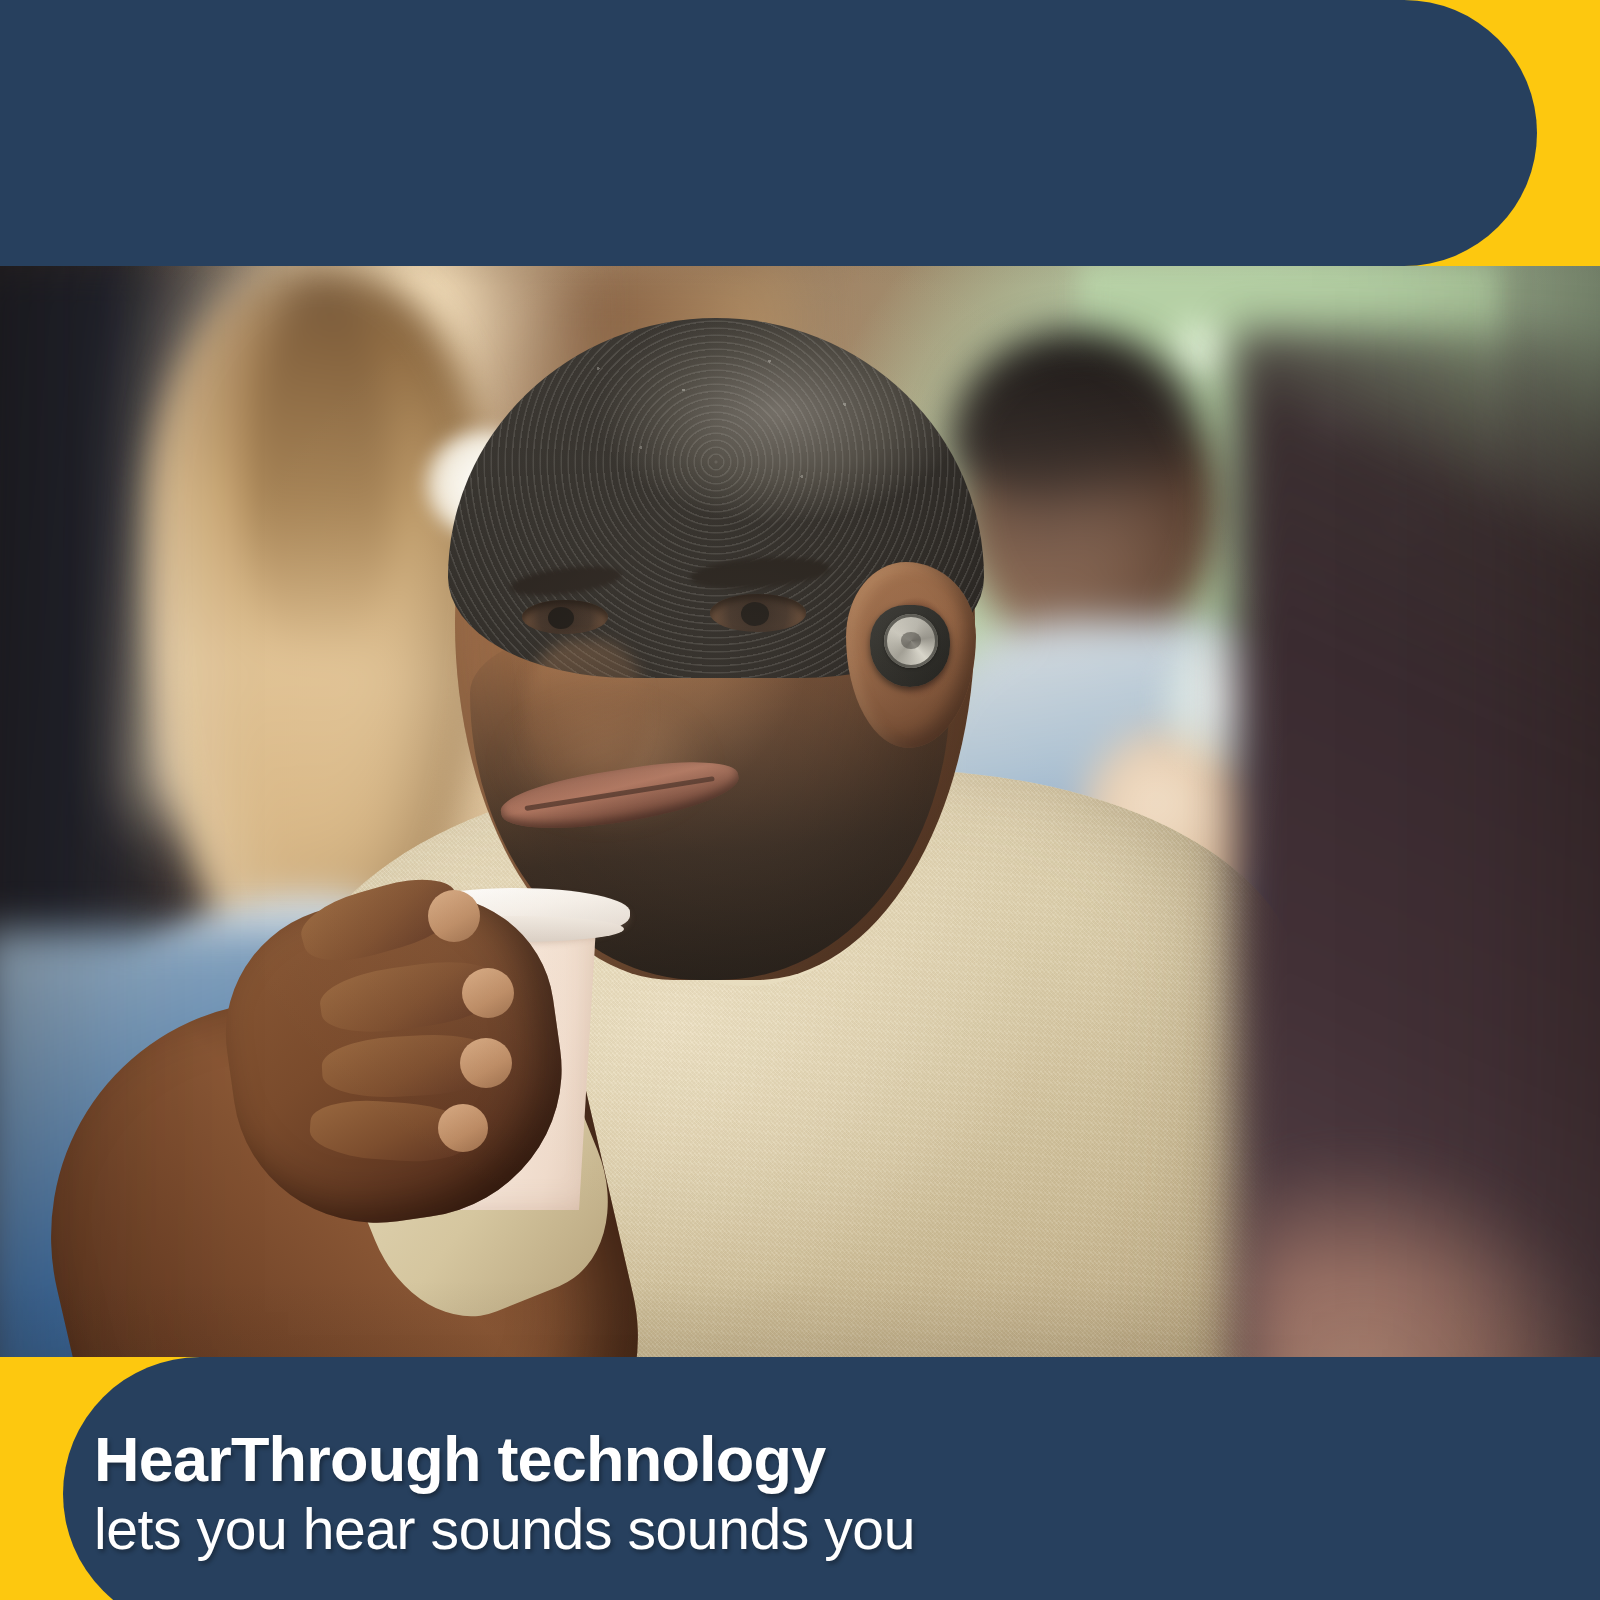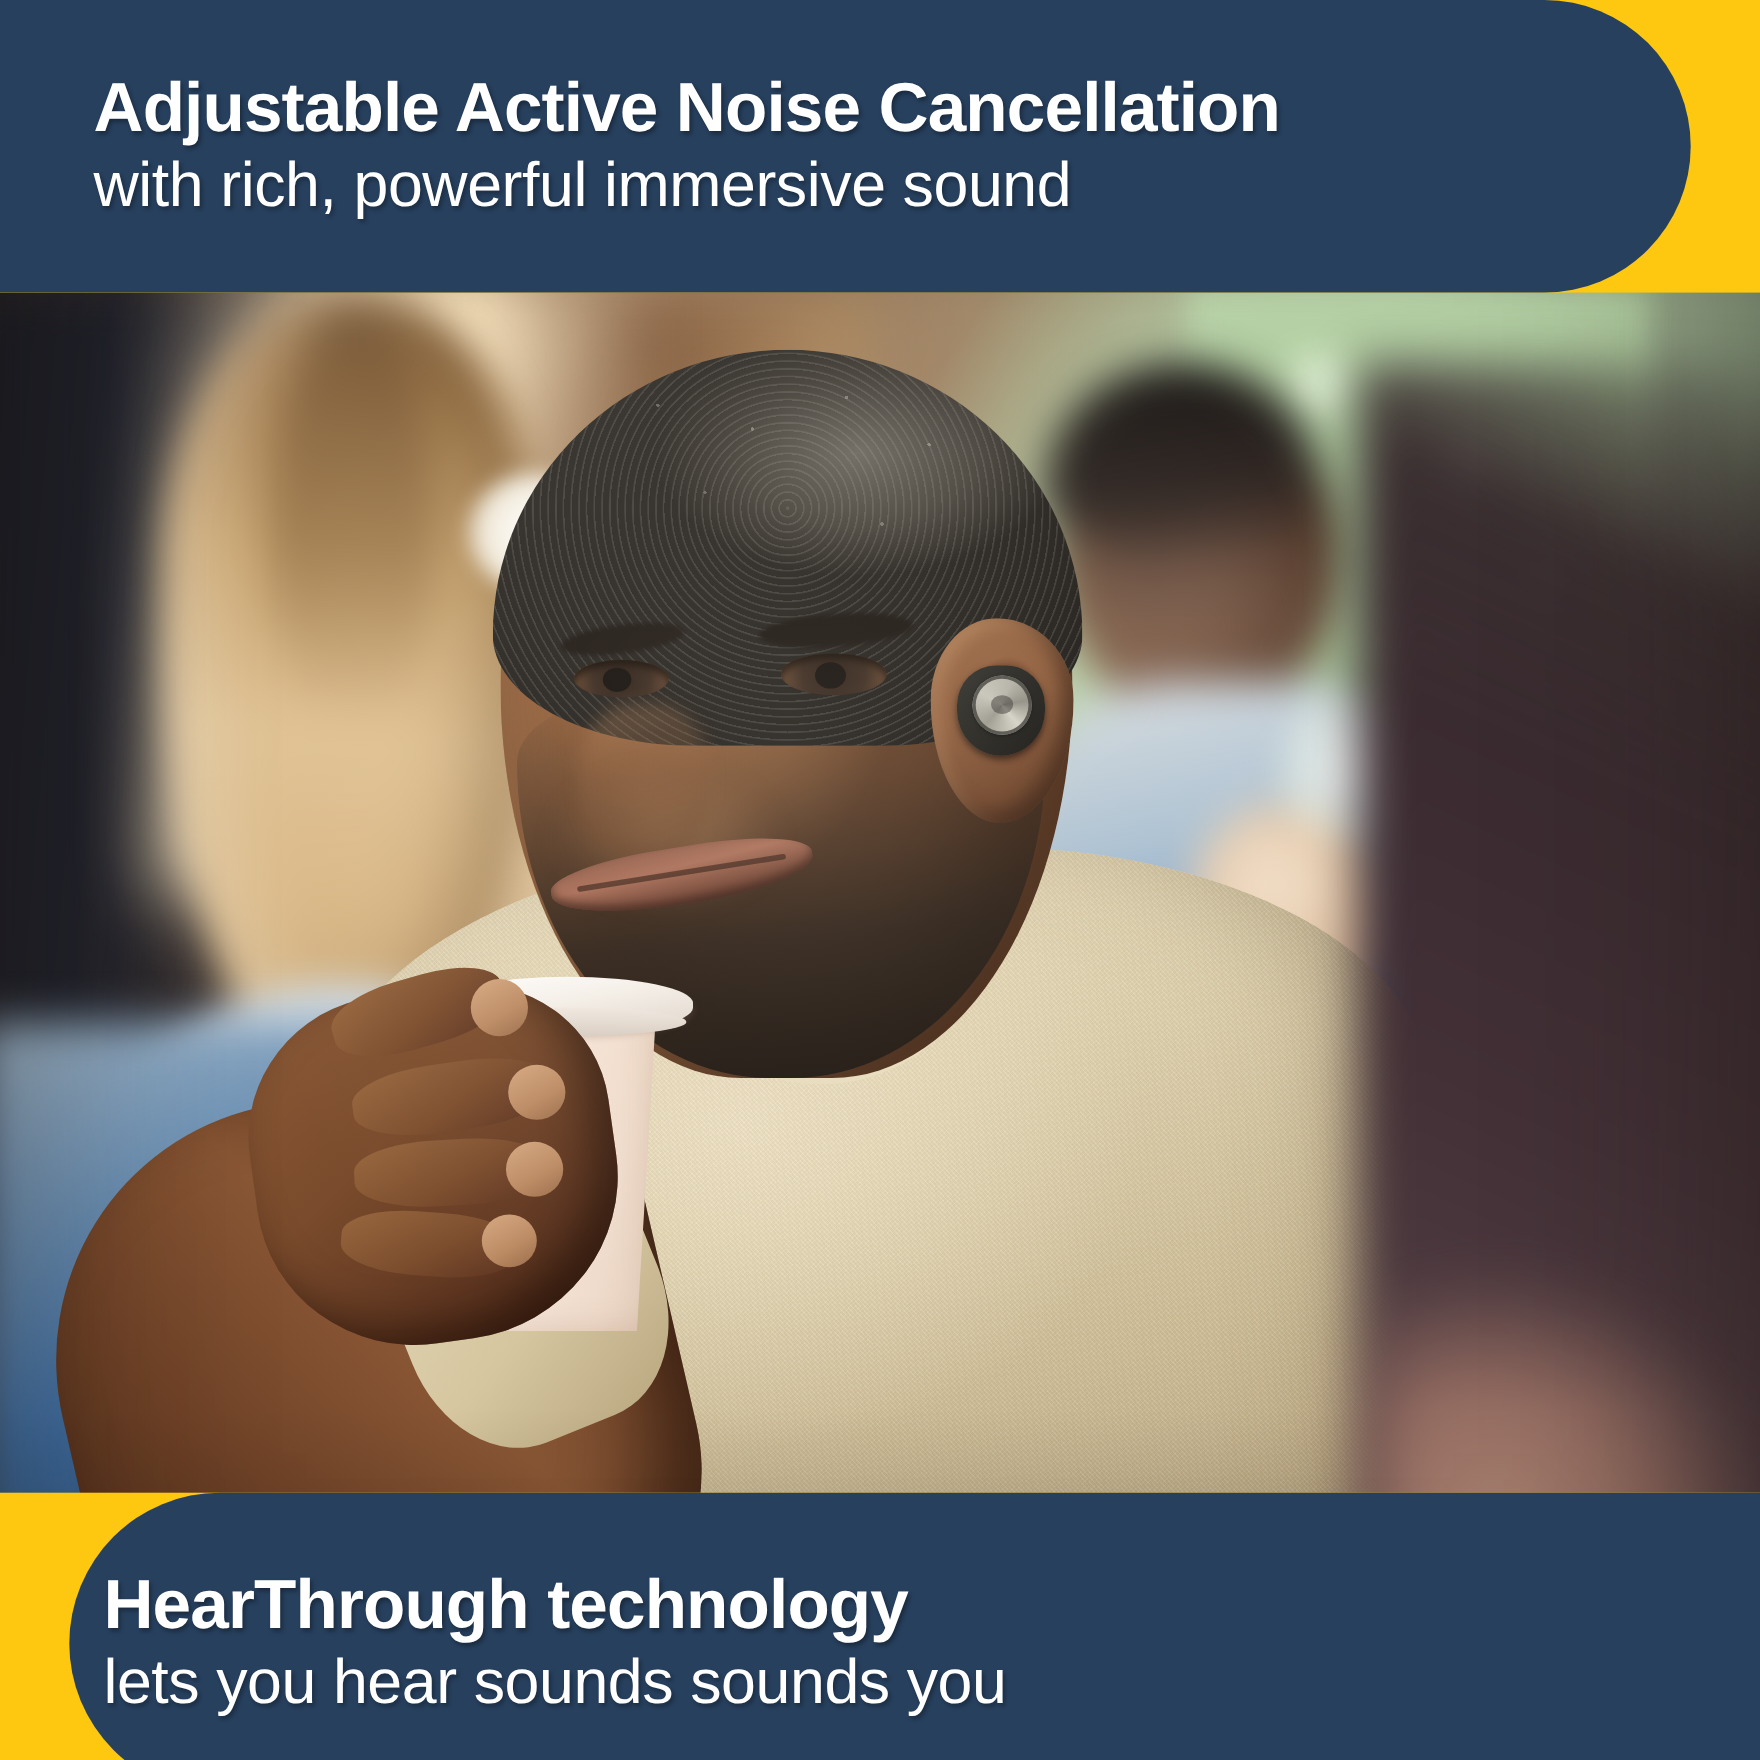--- a/index.html
+++ b/index.html
@@ -440,24 +440,20 @@
     <div class="fg-right"></div>
     <div class="fg-right-warm"></div>
 
     <div class="grade"></div>
     <div class="vignette"></div>
   </div>
 
   <div class="band band-top">
     <div class="band-accent" style="background: rgb(253, 200, 15);"></div>
     <div class="band-panel" style="background: rgb(39, 64, 94);"></div>
-    <div class="band-text" style="color: rgb(255, 255, 255);">
-      <div class="line-1">Adjustable Active Noise Cancellation</div>
-      <div class="line-2">with rich, powerful immersive sound</div>
-    </div>
   </div>
 
   <div class="band band-bottom">
     <div class="band-accent" style="background: rgb(253, 200, 15);"></div>
     <div class="band-panel" style="background: rgb(39, 64, 94);"></div>
     <div class="band-text" style="color: rgb(255, 255, 255);">
       <div class="line-1">HearThrough technology</div>
       <div class="line-2">lets you hear sounds sounds you</div>
     </div>
   </div>

